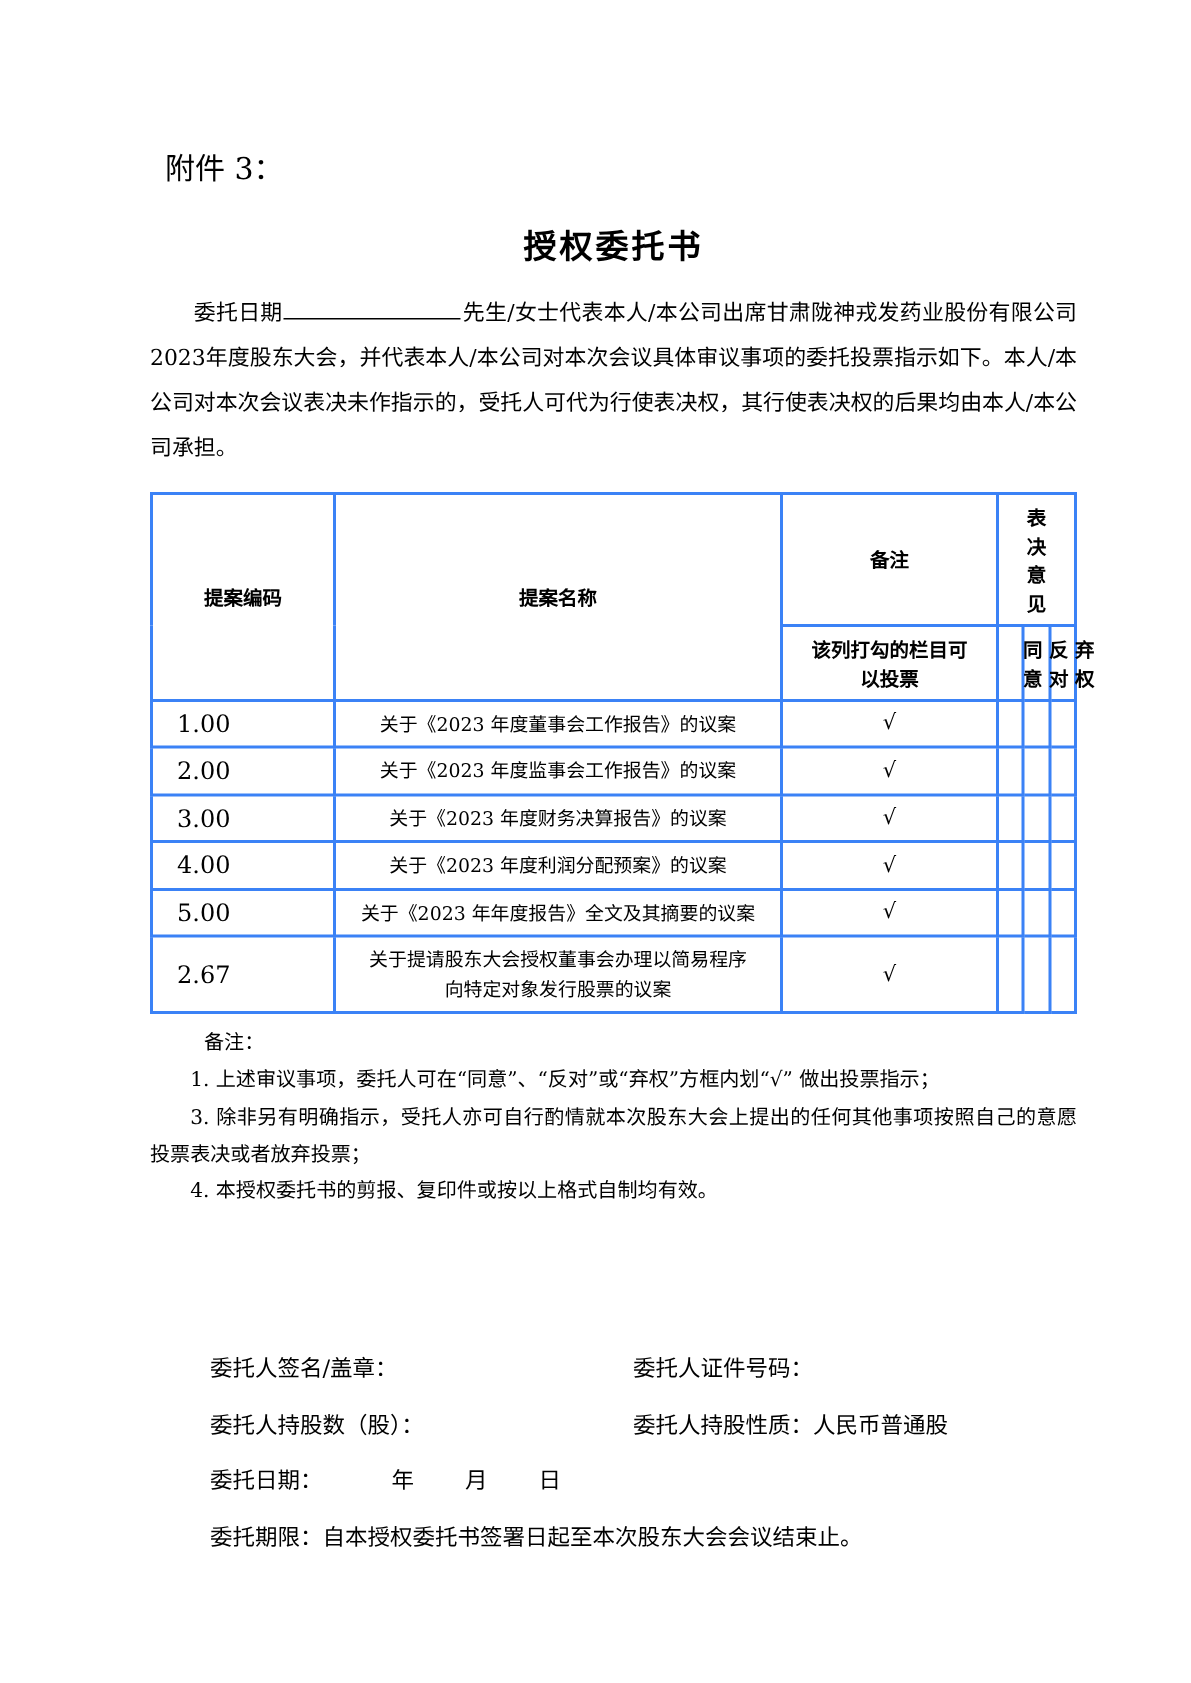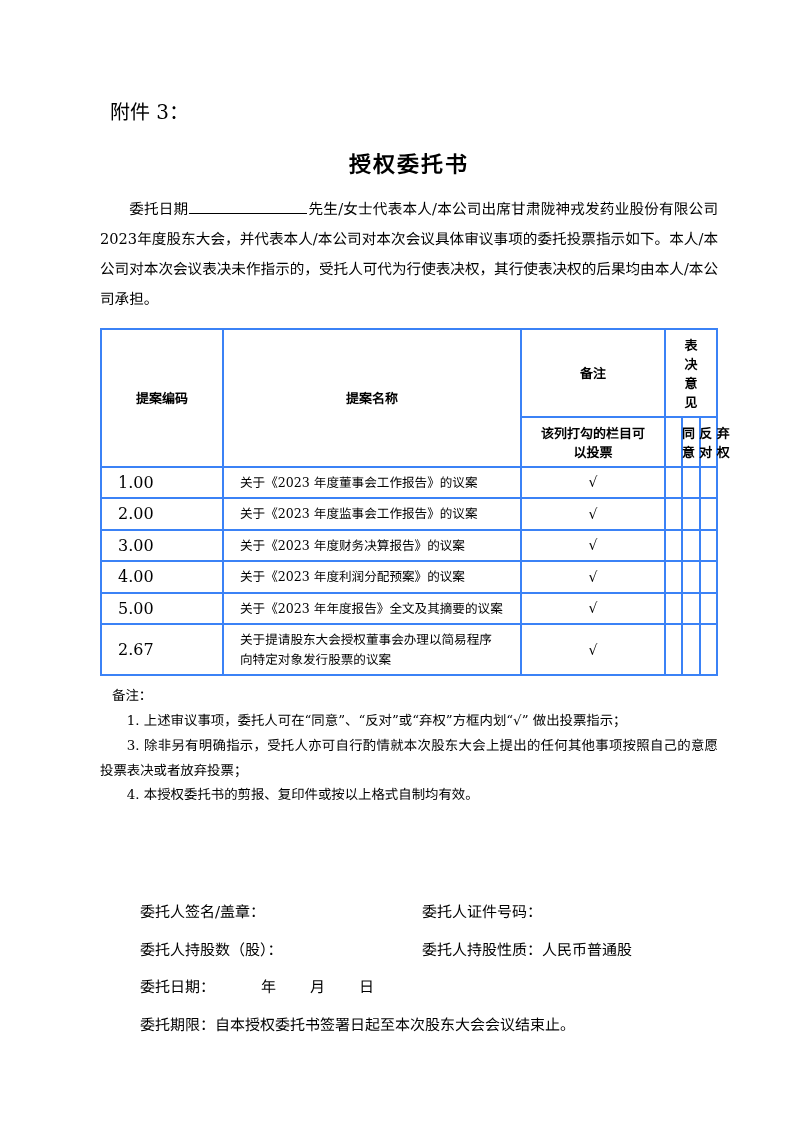--- a/index.html
+++ b/index.html
@@ -67,28 +67,28 @@
   table.vote-table th {
     text-align: center;
     font-weight: bold;
     font-size: 13px;
   }
   .col-code { width: 88px; text-align: center; }
   .col-name { width: 264px; }
   .col-note { width: 110px; text-align: center; }
   .col-opt  { width: 54px; text-align: center; }
   td.cell-code { font-size: 16px; }
-  td.cell-name { text-align: left; padding-left: 8px; line-height: 1.55; }
+  td.cell-name { text-align: center; padding-left: 8px; line-height: 1.55; }
   td.cell-check { text-align: center; font-size: 14px; }
   .notes {
     margin-top: 8px;
     font-size: 13.4px;
     line-height: 1.85;
   }
-  .notes .note-head { margin-left: 12px; }
+  .notes .note-head { margin-left: 36px; }
   .notes p { margin: 0; text-align: justify; }
   .notes .indent { text-indent: 2em; }
   .sig-block {
     margin-top: 86px;
     font-size: 15px;
     line-height: 2.5;
     padding-left: 40px;
   }
   .sig-row {
     display: flex;

